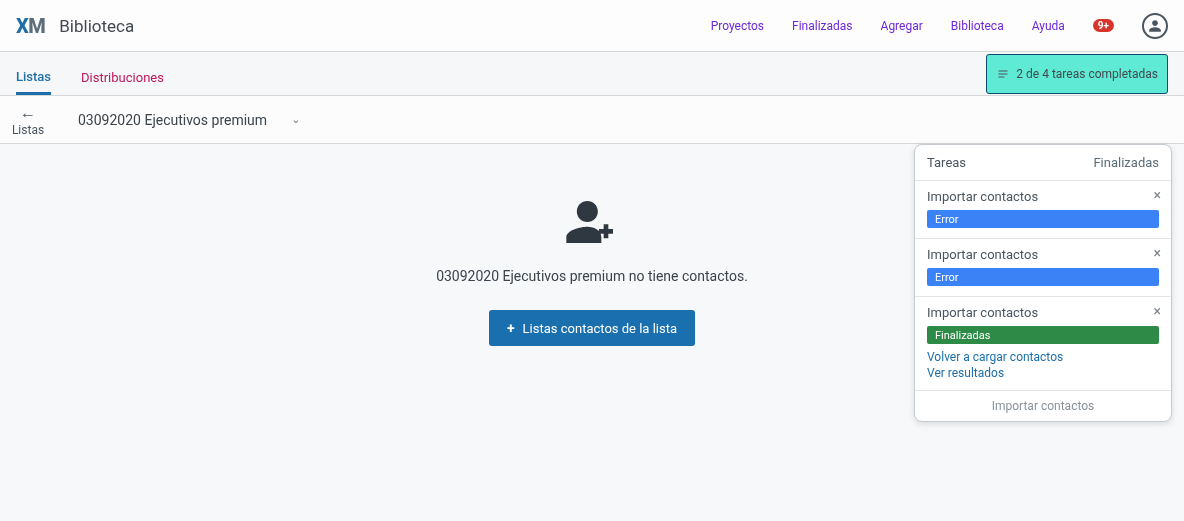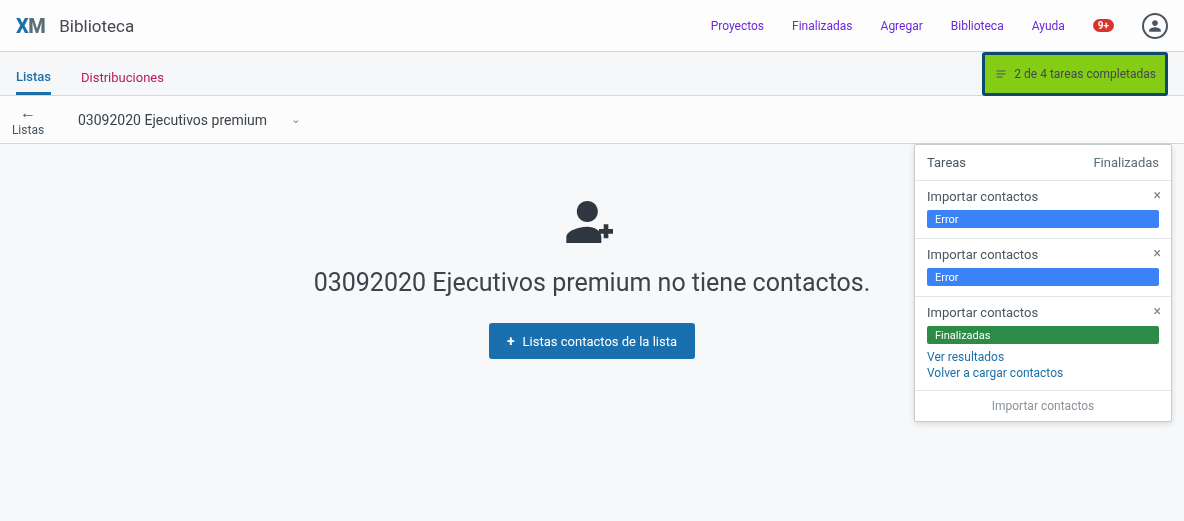--- a/index.html
+++ b/index.html
@@ -15,39 +15,39 @@
   .topnav a { font-size: 12px; color: #6d28d9; text-decoration: none; cursor: pointer; }
   .badge-wrap { position: relative; display:inline-flex; align-items:center; }
   .notif-badge { background:#d7342c; color:#fff; font-size:10px; padding:1px 5px; border-radius:9px; font-weight:700; }
   .avatar-circle { width:26px; height:26px; border-radius:50%; border:2px solid #4a5560; display:inline-flex; align-items:center; justify-content:center; color:#4a5560; }
   
   
   .subnav { display:flex; align-items:center; justify-content:space-between; height: 44px; background:#f5f7f9; border-bottom:1px solid #d5d7da; padding: 0 16px; }
   .tabs { display:flex; gap:30px; height:100%; align-items:flex-end;}
   .tab { font-size:13px; color:#be185d; padding-bottom:10px; cursor:pointer; }
   .tab.active { color:#1c6fa9; border-bottom:3px solid #1c6fa9; padding-bottom:8px; font-weight:500;}
-  .tasks-pill { display:flex; align-items:center; gap:6px; border:3px solid #0c4a6e; border-radius:3px; padding:12px 9px; font-size:12px; color:#444850; background:#84cc16; cursor:pointer;}
+  .tasks-pill { display:flex; align-items:center; gap:6px; border:1px solid #0c4a6e; border-radius:3px; padding:12px 9px; font-size:12px; color:#444850; background:#5eead4; cursor:pointer;}
   
   
   .crumbrow { display:flex; align-items:center; height:48px; border-bottom:1px solid #d5d7da; background:#fcfcfc; }
   .back { width:56px; text-align:center; font-size:12px; color:#4a5560; cursor:pointer; display:flex; flex-direction:column; align-items:center; gap:1px;}
   .back-arrow { font-size:16px;}
   .crumb-label { font-size:14px; color:#3b434b; margin-left:22px; display:flex; align-items:center; gap:24px; cursor:pointer;}
   .crumb-label .chev { font-size:11px; color:#7a8490;}
   
   
   .main { position: relative; height: calc(521px - 52px - 44px - 48px); background:#f7f8fa; }
   .empty-wrap { position:absolute; top:50px; left:0; right:0; display:flex; flex-direction:column; align-items:center; }
   .person-icon svg { width:56px; height:56px; fill:#2f3840;}
-  .empty-text { margin-top:18px; font-size:25px; color:#3b434b; }
+  .empty-text { margin-top:18px; font-size:14px; color:#3b434b; }
   .primary-btn { margin-top:26px; background:#1a6faf; color:#fff; border:none; padding:10px 18px; font-size:13px; border-radius:3px; cursor:pointer; display:flex; align-items:center; gap:8px;}
   .plus { font-weight:700; font-size:14px;}
   
   
-  .tasks-panel { position:absolute; top:0; right:12px; width:258px; background:#fff; border:1px solid #c6cbd0; border-radius:2px; box-shadow:0 2px 6px rgba(0,0,0,.12); padding:10px 0 0 0;}
+  .tasks-panel { position:absolute; top:0; right:12px; width:258px; background:#fff; border:1px solid #c6cbd0; border-radius:8px; box-shadow:0 2px 6px rgba(0,0,0,.12); padding:10px 0 0 0;}
   .panel-header { display:flex; justify-content:space-between; padding:0 12px 10px 12px; font-size:13px; color:#4a5560;}
   .panel-header .right-status { color:#5a6d79;}
   .task-item { border-top:1px solid #e2e5e8; padding:8px 12px 10px 12px; position:relative;}
   .task-title { font-size:13px; color:#4a5560; margin-bottom:6px;}
   .close-x { position:absolute; top:6px; right:10px; font-size:14px; color:#7b848d; cursor:pointer;}
   .status-bar { height:18px; border-radius:2px; font-size:11px; color:#fff; display:flex; align-items:center; padding:0 8px; }
   .status-error { background:#3b82f6;}
   .status-ok { background:#2e8b47;}
   .task-links { margin-top:6px; display:flex; flex-direction:column; gap:2px;}
   .task-links a { font-size:12px; color:#1c6fa9; text-decoration:none; cursor:pointer;}
@@ -144,21 +144,21 @@
       </div>
     </div>
 
     <div class="task-item">
       <div class="task-title">Importar contactos</div>
       <span class="close-x">×</span>
       <div class="status-bar status-ok">
         <span>Finalizadas</span>
       </div>
       <div class="task-links">
+        <a>Volver a cargar contactos</a>
         <a>Ver resultados</a>
-        <a>Volver a cargar contactos</a>
       </div>
     </div>
 
     <div class="task-footer">Importar contactos</div>
   </div>
 
 </div>
 
 </body></html>

